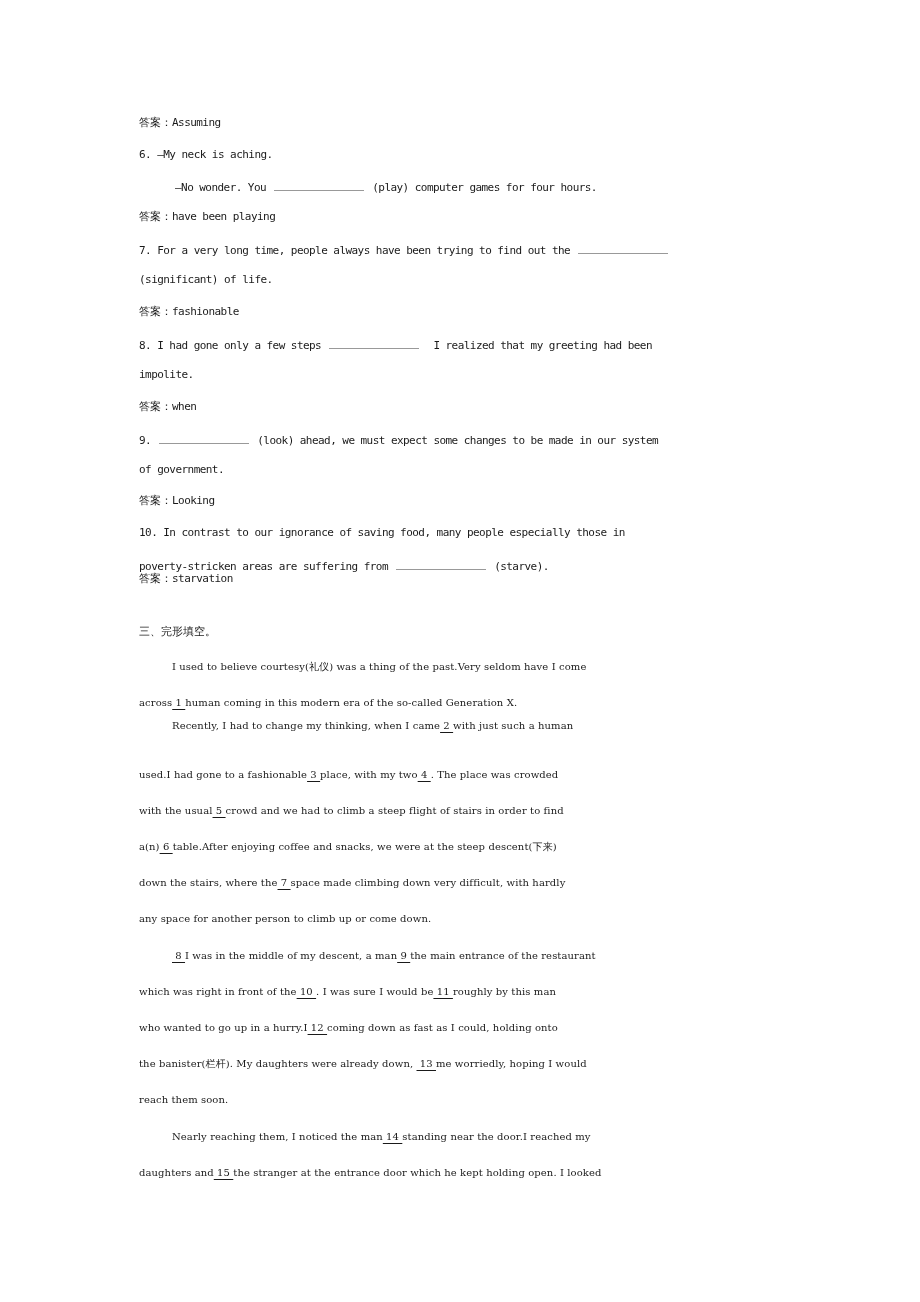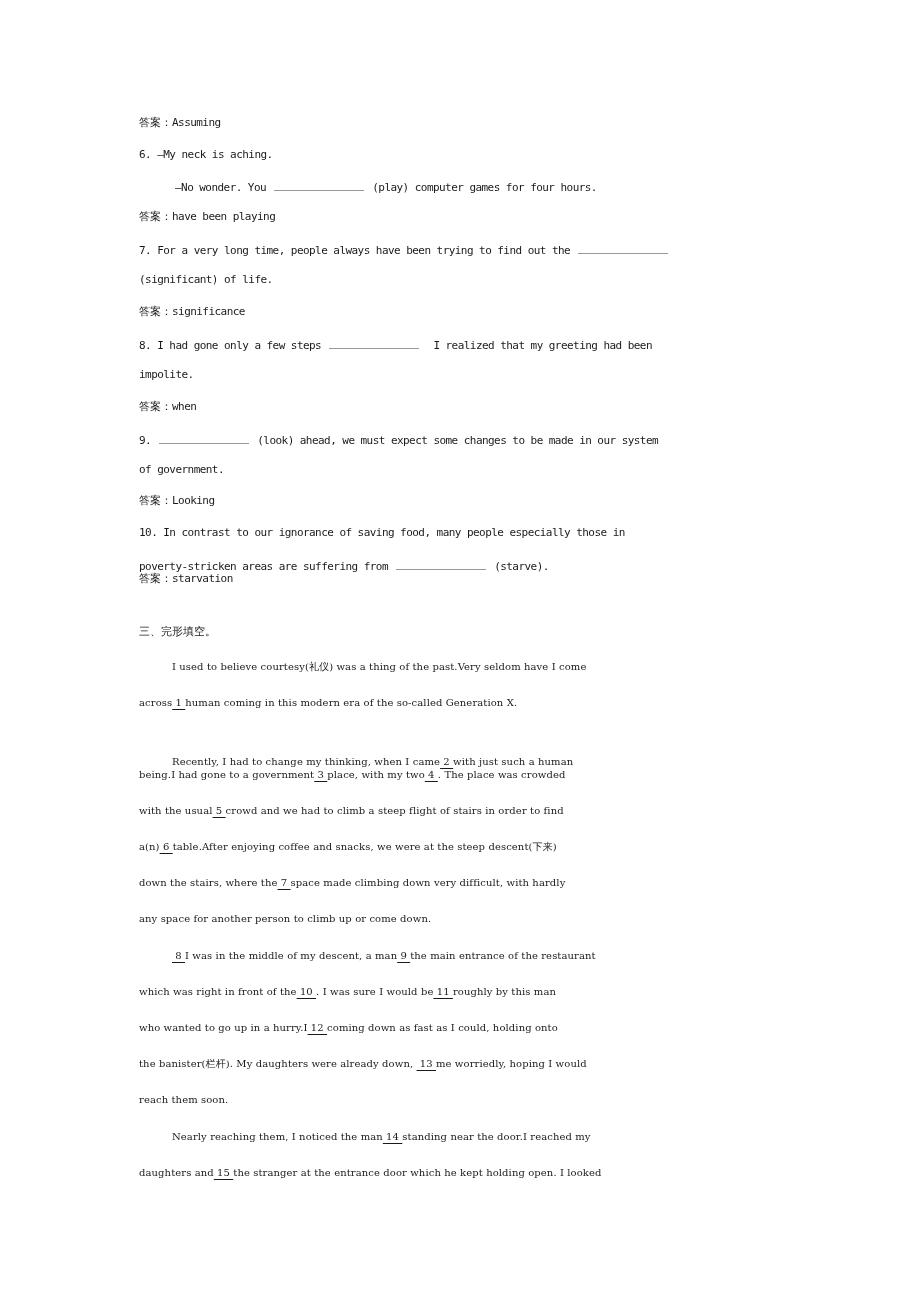--- a/index.html
+++ b/index.html
@@ -52,35 +52,35 @@
 </head>
 <body>
 
 <div class="page" id="page">
     <div class="line" style="top: 113px;"><span class="cjk">答案：</span><span>Assuming</span></div>
     <div class="line" style="top: 145px;"><span>6. —My neck is aching.</span></div>
     <div class="line" style="top: 176px; margin-left: 36px;"><span>—No wonder. You </span><span class="blank" style="width: 90px;"></span><span> (play) computer games for four hours.</span></div>
     <div class="line" style="top: 207px;"><span class="cjk">答案：</span><span>have been playing</span></div>
     <div class="line" style="top: 239px;"><span>7. For a very long time, people always have been trying to find out the </span><span class="blank" style="width: 90px;"></span></div>
     <div class="line" style="top: 270px;"><span>(significant) of life.</span></div>
-    <div class="line" style="top: 302px;"><span class="cjk">答案：</span><span>significance</span></div>
+    <div class="line" style="top: 302px;"><span class="cjk">答案：</span><span>fashionable</span></div>
     <div class="line" style="top: 334px;"><span>8. I had gone only a few steps </span><span class="blank" style="width: 90px;"></span><span>  I realized that my greeting had been</span></div>
     <div class="line" style="top: 365px;"><span>impolite.</span></div>
     <div class="line" style="top: 397px;"><span class="cjk">答案：</span><span>when</span></div>
     <div class="line" style="top: 429px;"><span>9. </span><span class="blank" style="width: 90px;"></span><span> (look) ahead, we must expect some changes to be made in our system</span></div>
     <div class="line" style="top: 460px;"><span>of government.</span></div>
     <div class="line" style="top: 491px;"><span class="cjk">答案：</span><span>Looking</span></div>
     <div class="line" style="top: 523px;"><span>10. In contrast to our ignorance of saving food, many people especially those in</span></div>
     <div class="line" style="top: 555px;"><span>poverty-stricken areas are suffering from </span><span class="blank" style="width: 90px;"></span><span> (starve).</span></div>
     <div class="line" style="top: 569px;"><span class="cjk">答案：</span><span>starvation</span></div>
     <div class="line cjk" style="top: 622px;">三、完形填空。</div>
     <div class="line para" style="top: 657px; padding-left: 33px;"><span>I used to believe courtesy(礼仪) was a thing of the past.Very seldom have I come</span></div>
     <div class="line para" style="top: 693px;"><span>across</span><span class="gap"> 1 </span><span>human coming in this modern era of the so-called Generation X.</span></div>
-    <div class="line para" style="top: 752px; padding-left: 33px;"><span>Recently, I had to change my thinking, when I came</span><span class="gap"> 2 </span><span>with just such a human</span></div>
-    <div class="line para" style="top: 765px;"><span>being.I had gone to a government</span><span class="gap"> 3 </span><span>place, with my two</span><span class="gap"> 4 </span><span>. The place was crowded</span></div>
+    <div class="line para" style="top: 716px; padding-left: 33px;"><span>Recently, I had to change my thinking, when I came</span><span class="gap"> 2 </span><span>with just such a human</span></div>
+    <div class="line para" style="top: 765px;"><span>used.I had gone to a fashionable</span><span class="gap"> 3 </span><span>place, with my two</span><span class="gap"> 4 </span><span>. The place was crowded</span></div>
     <div class="line para" style="top: 801px;"><span>with the usual</span><span class="gap"> 5 </span><span>crowd and we had to climb a steep flight of stairs in order to find</span></div>
     <div class="line para" style="top: 837px;"><span>a(n)</span><span class="gap"> 6 </span><span>table.After enjoying coffee and snacks, we were at the steep descent(下来)</span></div>
     <div class="line para" style="top: 873px;"><span>down the stairs, where the</span><span class="gap"> 7 </span><span>space made climbing down very difficult, with hardly</span></div>
     <div class="line para" style="top: 909px;"><span>any space for another person to climb up or come down.</span></div>
     <div class="line para" style="top: 946px; padding-left: 33px;"><span class="gap"> 8 </span><span>I was in the middle of my descent, a man</span><span class="gap"> 9 </span><span>the main entrance of the restaurant</span></div>
     <div class="line para" style="top: 982px;"><span>which was right in front of the</span><span class="gap"> 10 </span><span>. I was sure I would be</span><span class="gap"> 11 </span><span>roughly by this man</span></div>
     <div class="line para" style="top: 1018px;"><span>who wanted to go up in a hurry.I</span><span class="gap"> 12 </span><span>coming down as fast as I could, holding onto</span></div>
     <div class="line para" style="top: 1054px;"><span>the banister(栏杆). My daughters were already down, </span><span class="gap"> 13 </span><span>me worriedly, hoping I would</span></div>
     <div class="line para" style="top: 1090px;"><span>reach them soon.</span></div>
     <div class="line para" style="top: 1127px; padding-left: 33px;"><span>Nearly reaching them, I noticed the man</span><span class="gap"> 14 </span><span>standing near the door.I reached my</span></div>

